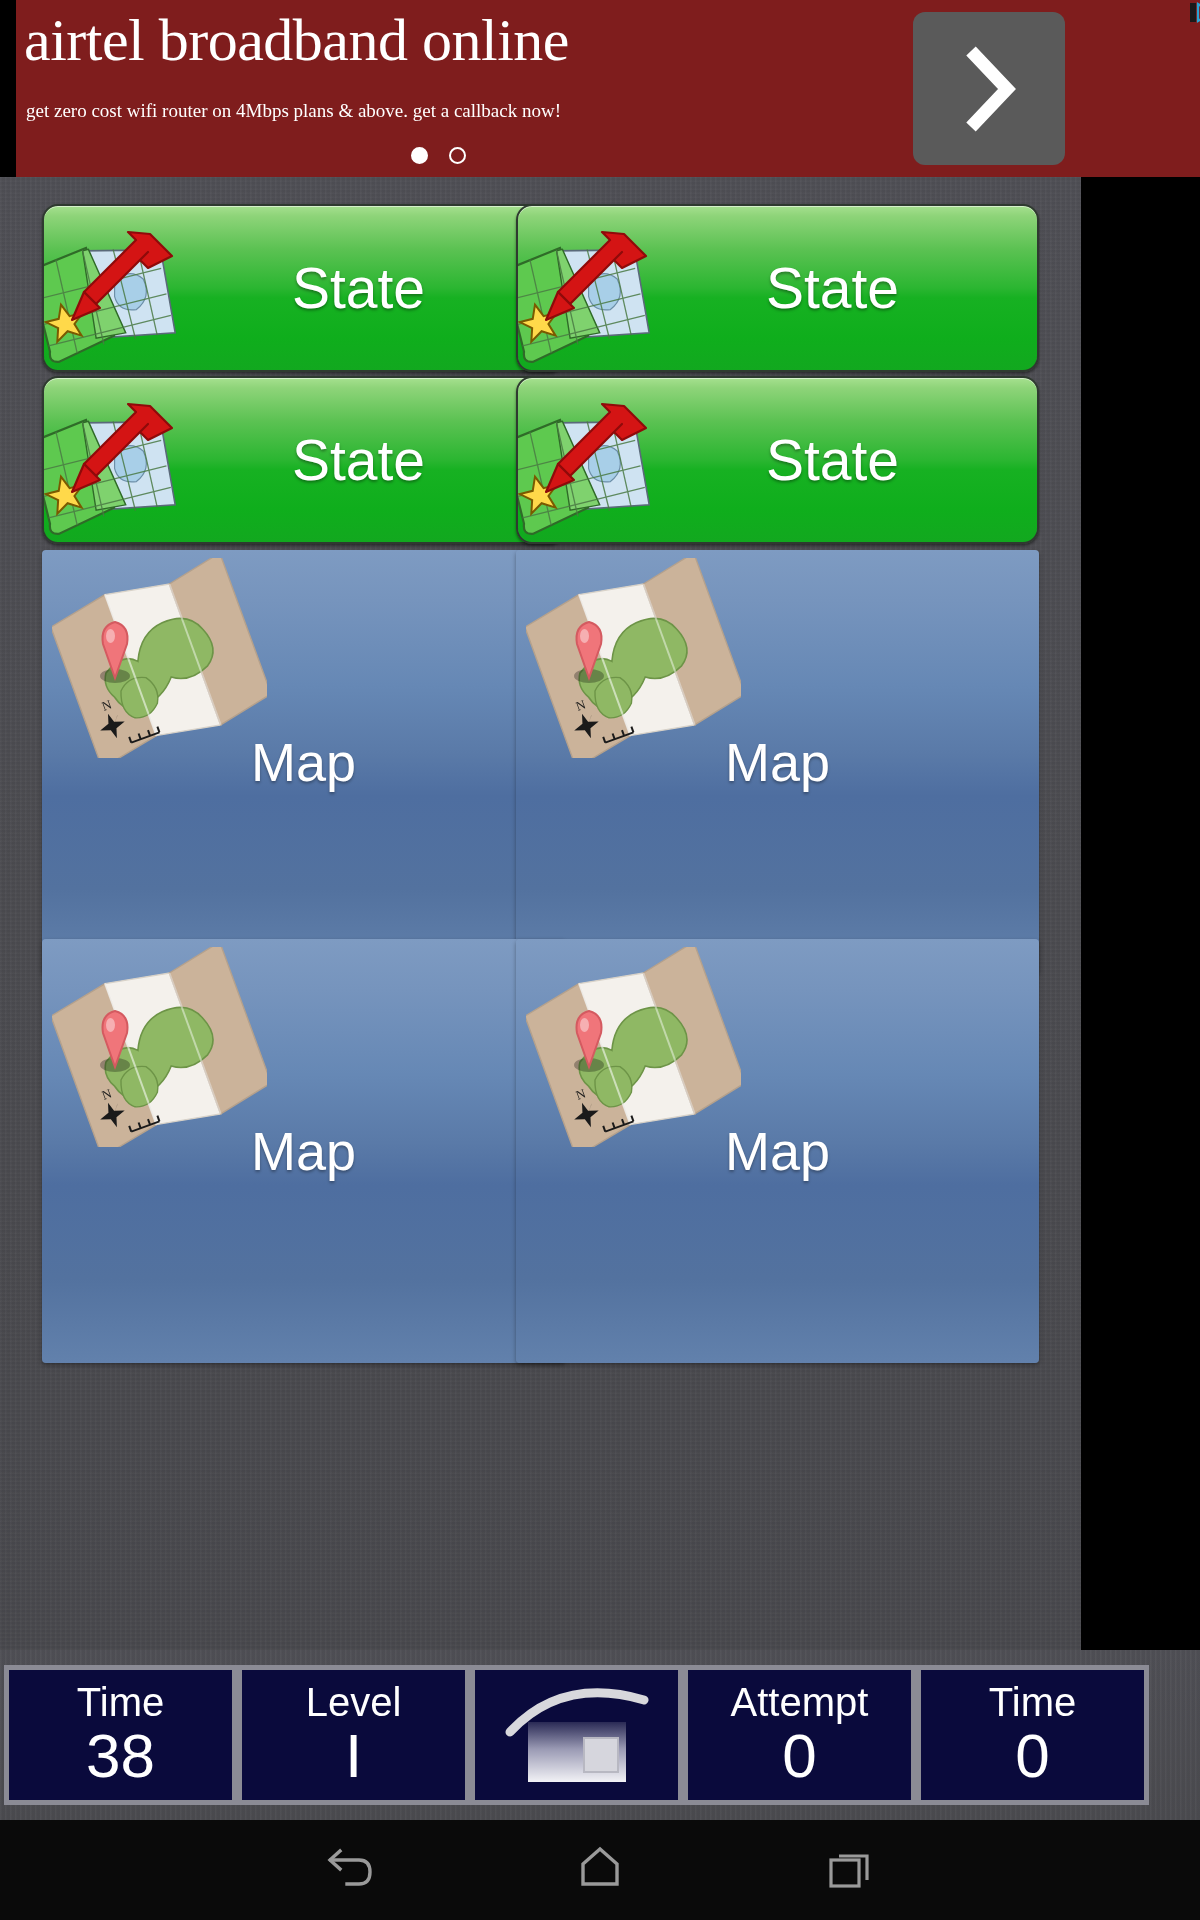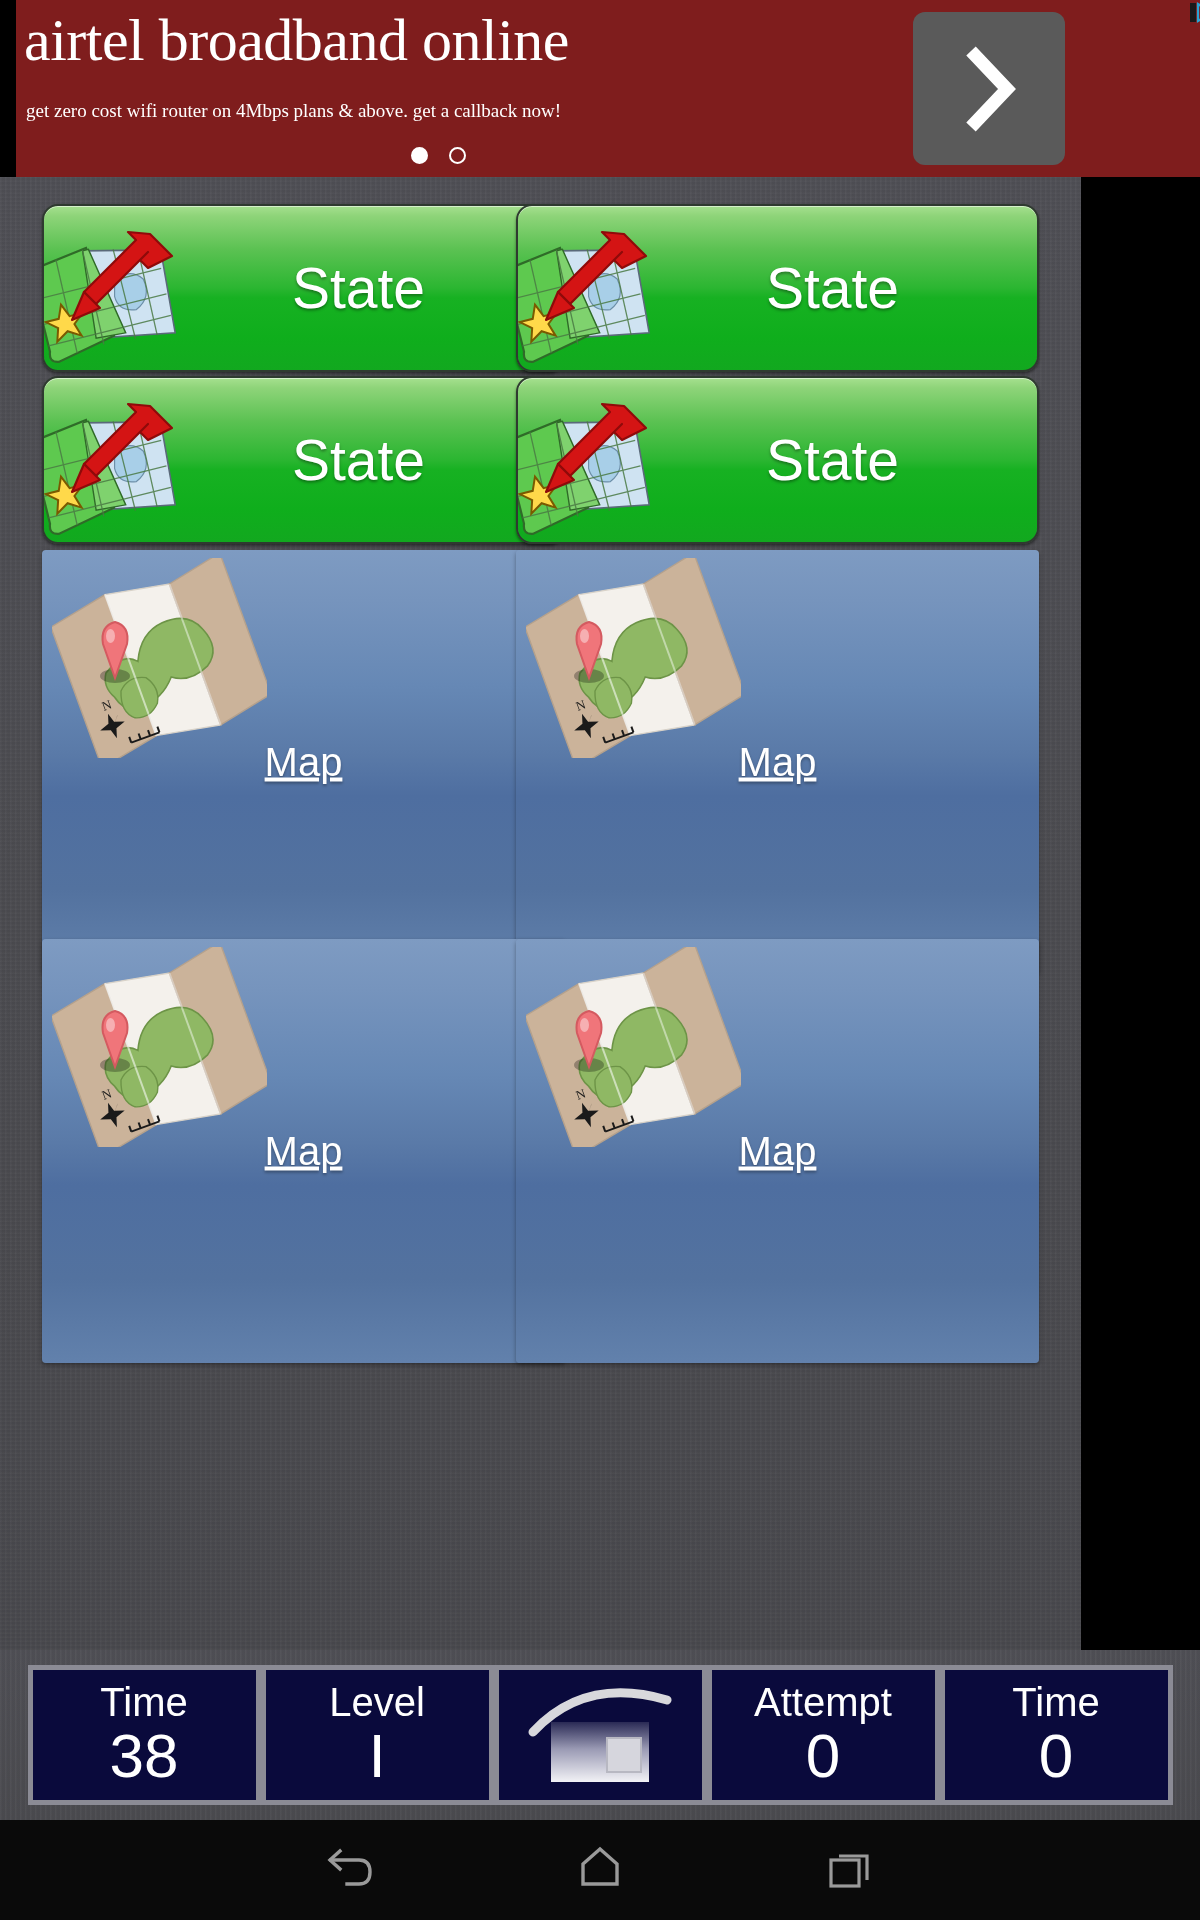--- a/index.html
+++ b/index.html
@@ -81,35 +81,34 @@
         #7e9bc2 0%, #7694bd 12%, #6688b5 32%, #5a7aa8 48%,
         #4e6ea0 58%, #53729f 80%, #6281ac 100%);
     border-radius:4px;
     box-shadow:0 2px 4px rgba(0,0,0,0.35);
     overflow:hidden;
   }
   .map-label{
     position:absolute; left:0; right:0; top:50%;
     transform:translateY(-50%);
     text-align:center; color:#fff;
-    font-size:40px; font-weight:400;
+    font-size:54px; font-weight:400;
     text-shadow:0 2px 3px rgba(0,0,0,0.32);
-    text-decoration:underline;
   }
   .map-icon{
     position:absolute; left:10px; top:8px; width:215px; height:200px;
   }
 
   
   #hud{
     position:absolute; left:0; top:1650px; width:1200px; height:170px;
     background:
       repeating-linear-gradient(90deg, rgba(255,255,255,0.03) 0px, rgba(255,255,255,0.03) 1px, rgba(0,0,0,0.02) 2px, rgba(0,0,0,0.02) 5px),
       linear-gradient(180deg,#4f4f55 0%, #4a4a4f 100%);
-    display:flex; align-items:center; justify-content:center;
+    display:flex; align-items:center; justify-content:flex-start;
     padding:0 4px;
   }
   .hud-panel{
     width:233px; height:140px;
     background:#0a0a3c;
     border:5px solid #8b8b95;
     display:flex; flex-direction:column;
     align-items:center; justify-content:center;
     color:#fff;
   }

